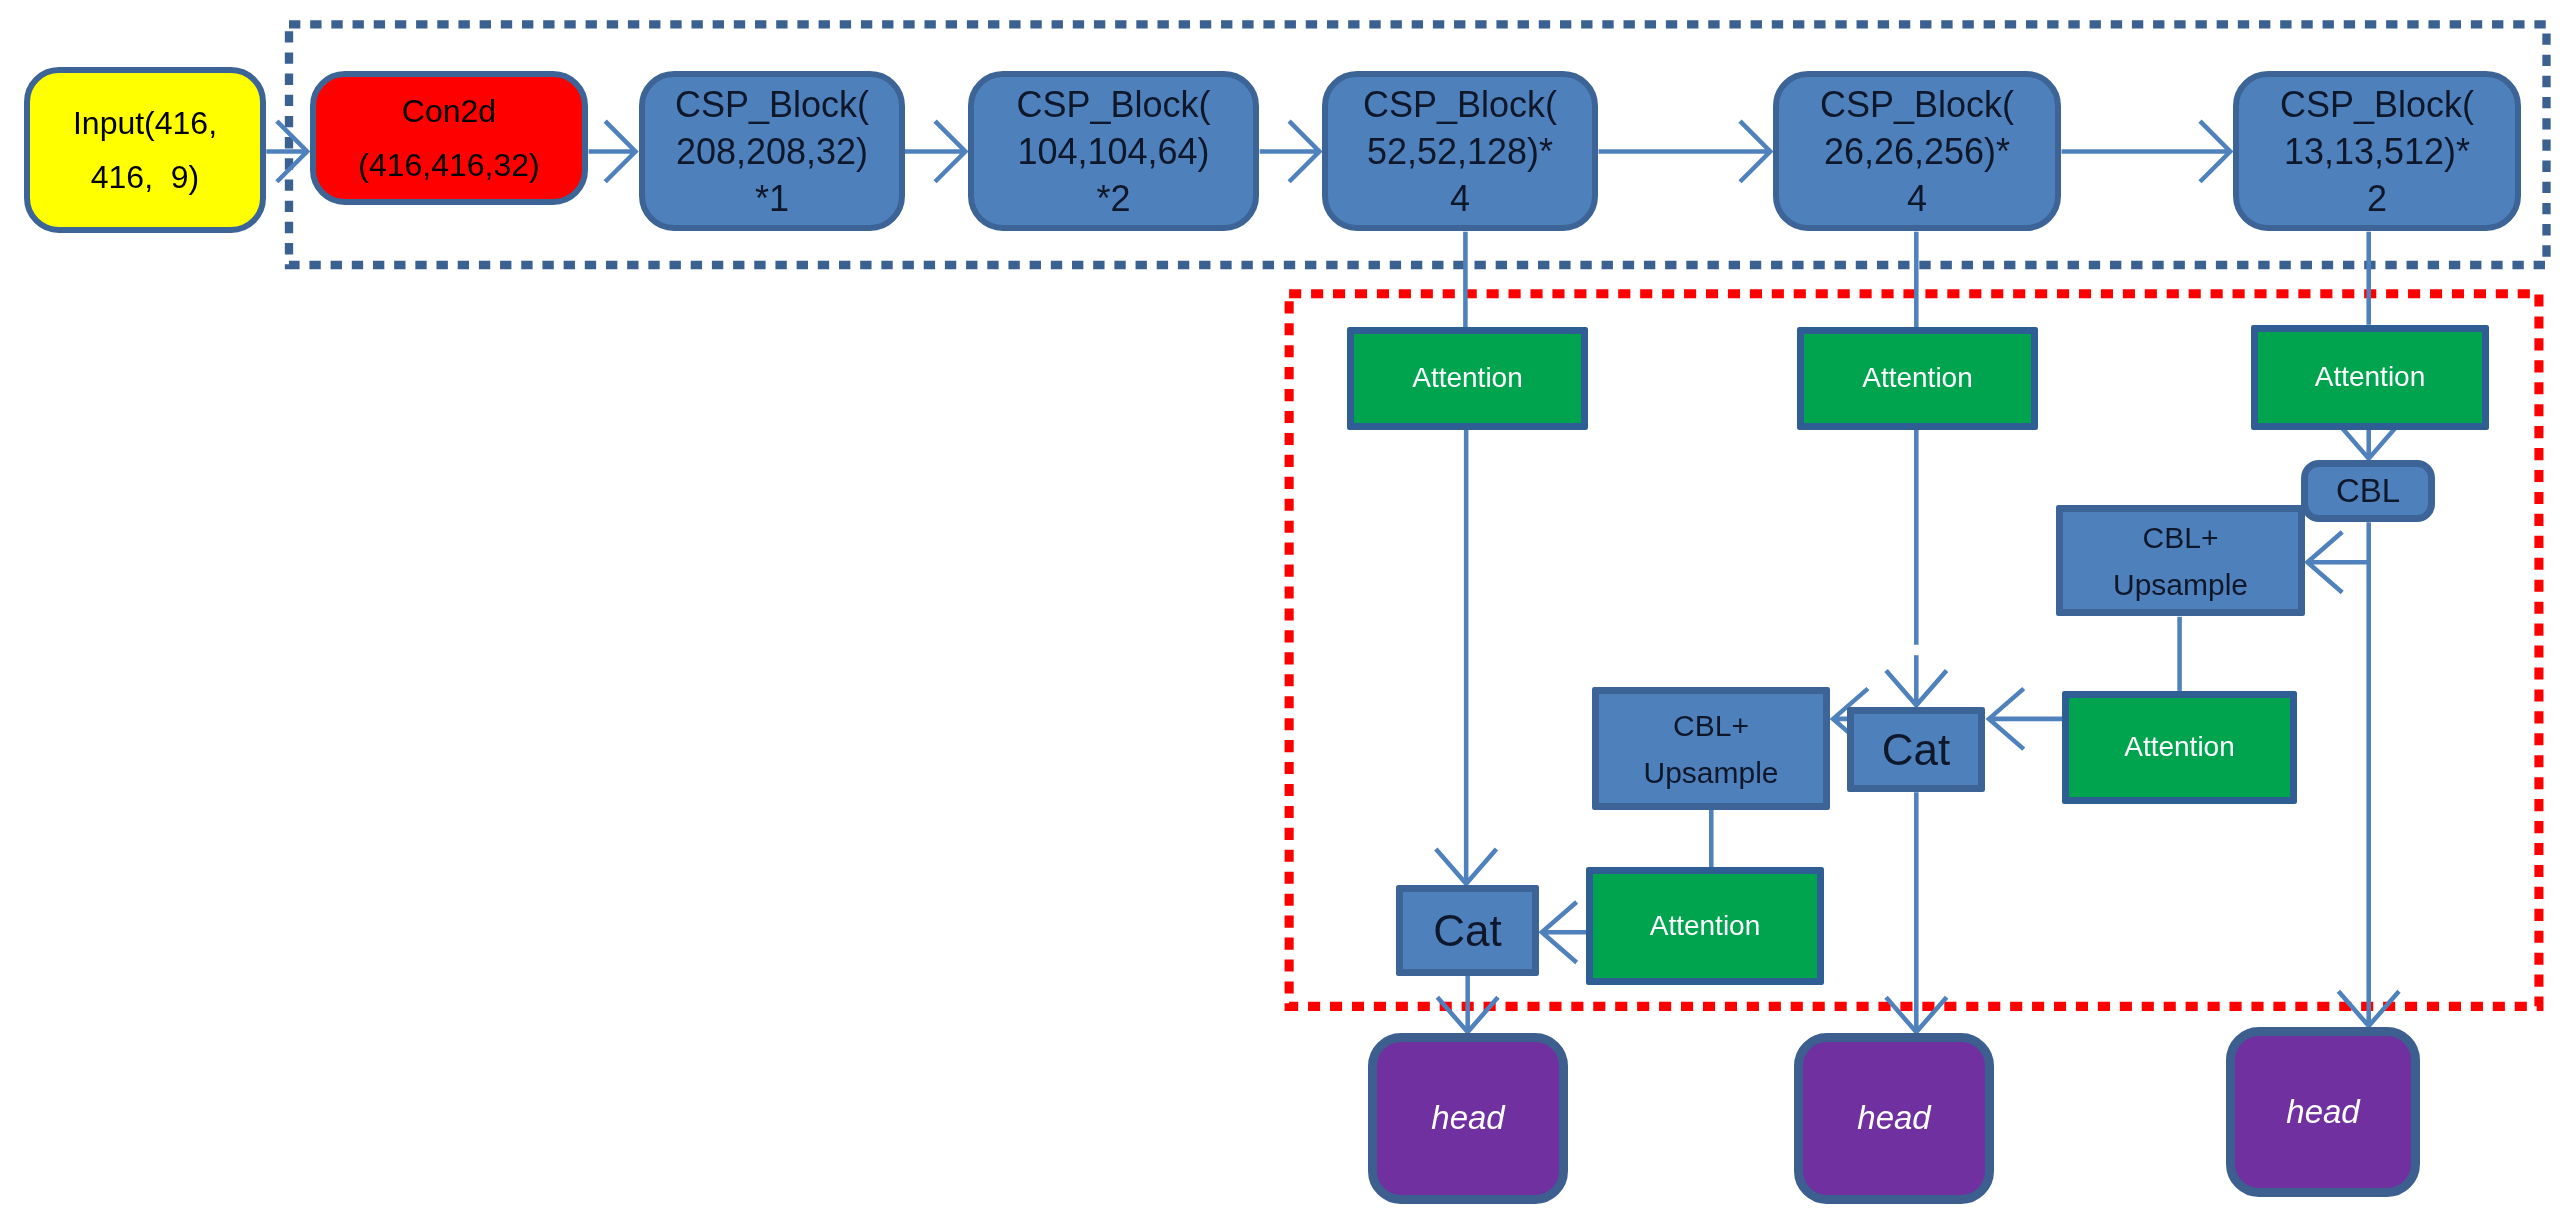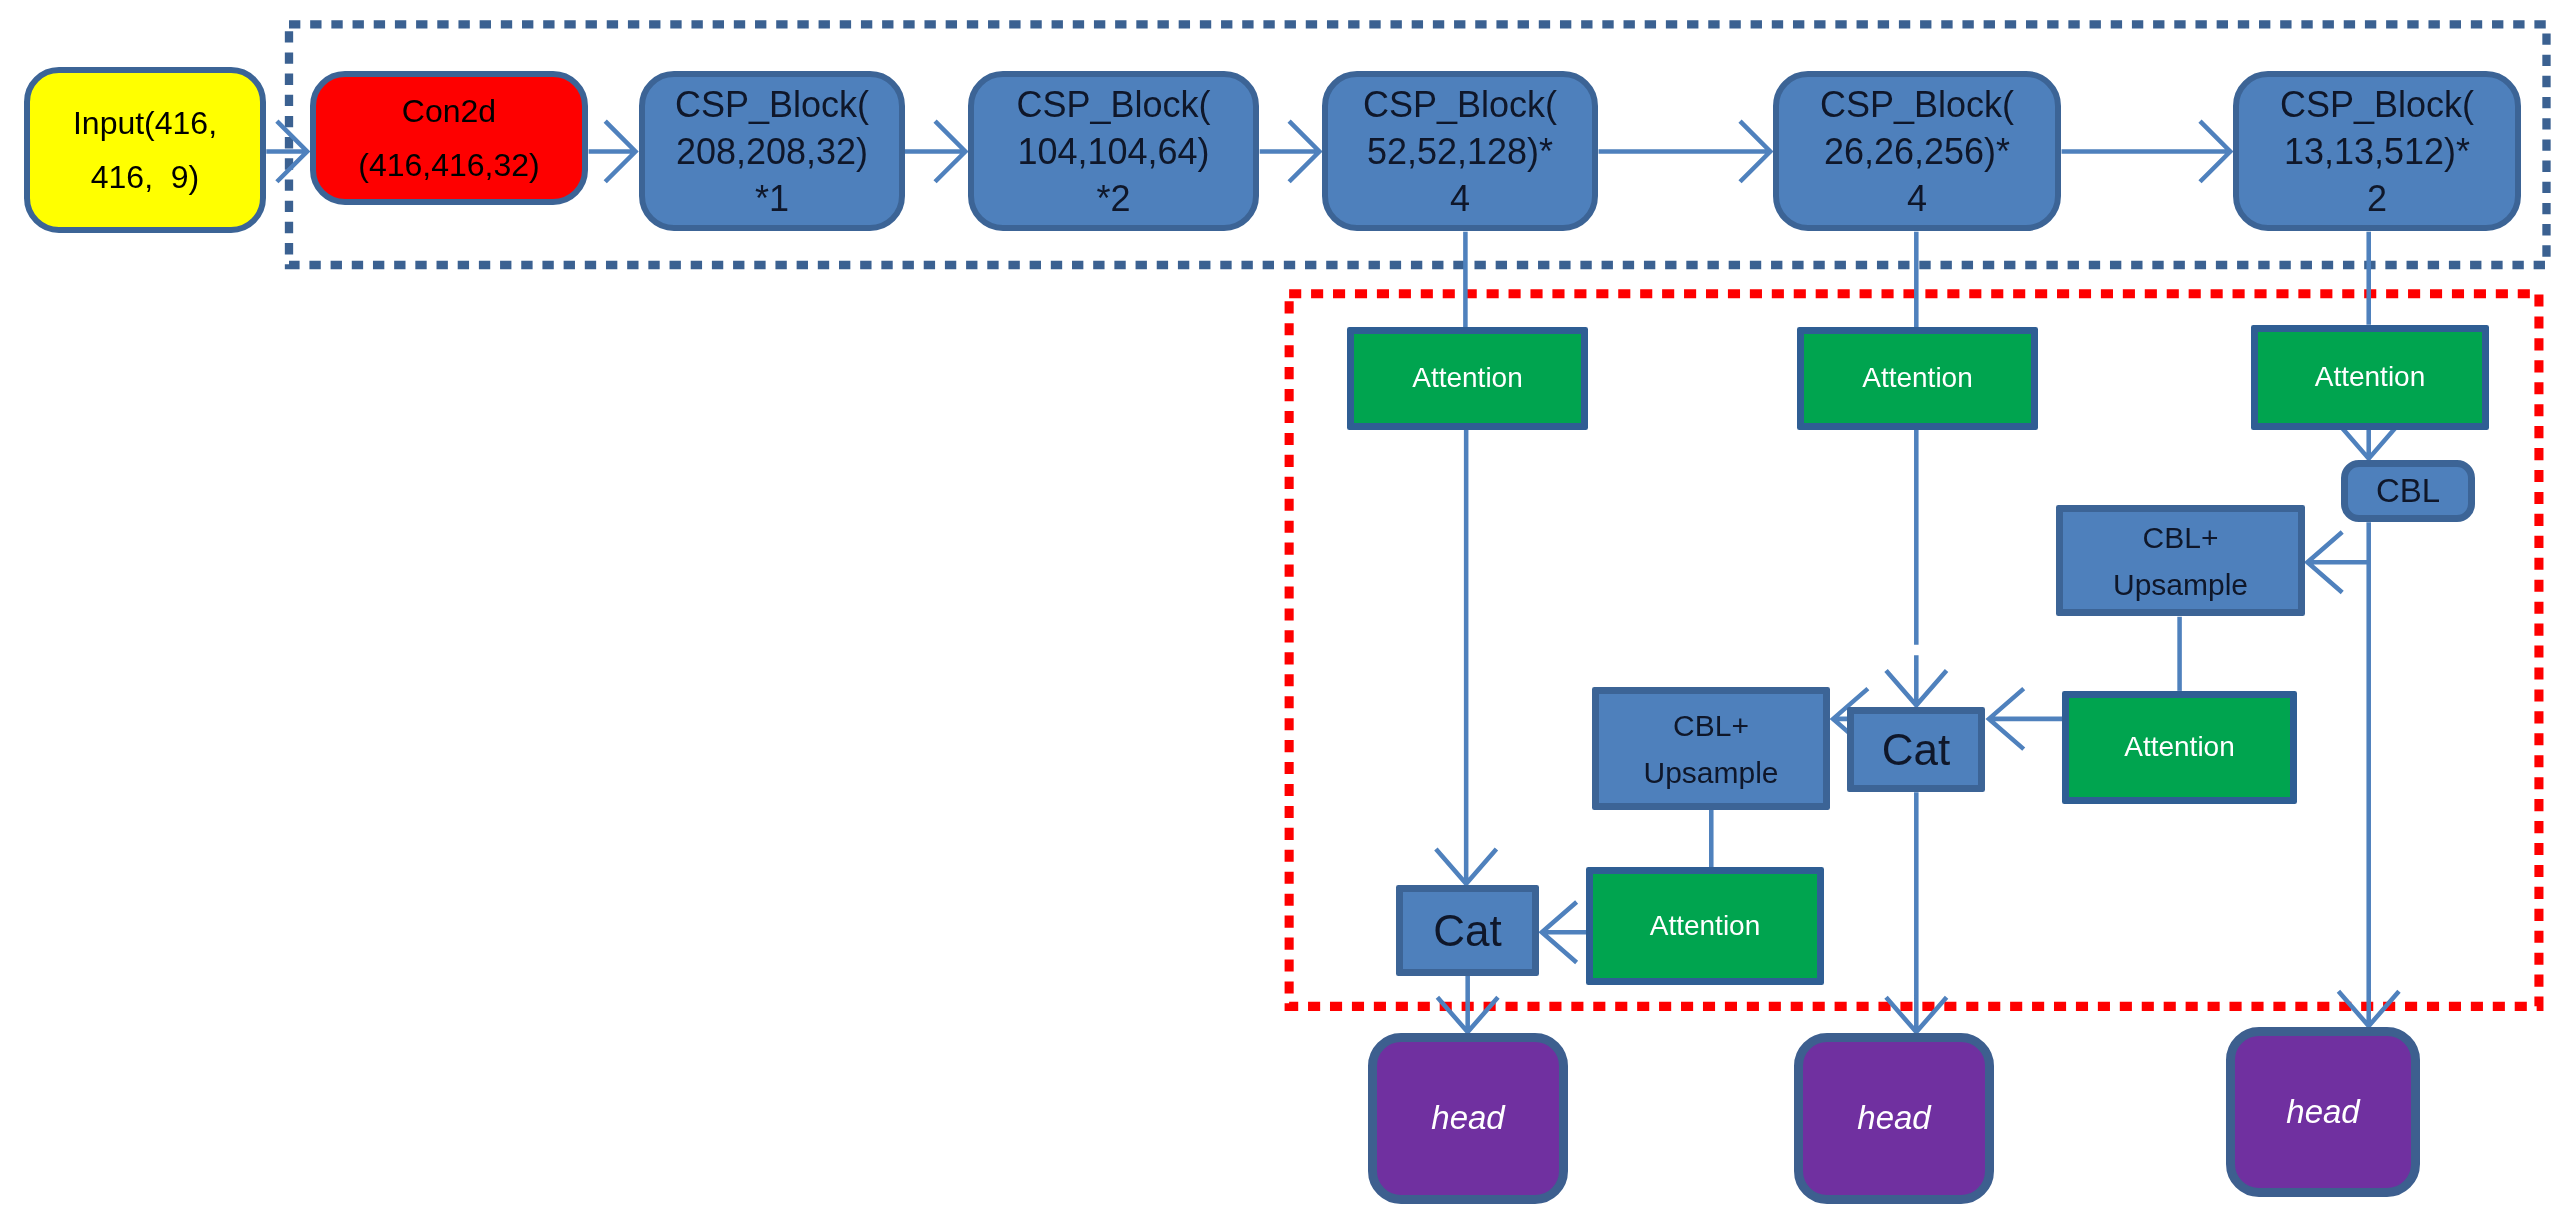--- a/index.html
+++ b/index.html
@@ -7,21 +7,21 @@
        font-family:"Liberation Sans",sans-serif;}
   svg.wires{position:absolute;left:0;top:0;}
   .box{position:absolute;box-sizing:border-box;display:flex;flex-direction:column;
        align-items:center;justify-content:center;text-align:center;line-height:1.3;}
   .blue  {background:#4e80bc;border:6.8px solid #3c6496;color:#0f172a;}
   .green {background:#00a44f;border:7.6px solid #2f5e94;color:#ffffff;}
   .purple{background:#7030a0;border:9px solid #3d5f8f;color:#ffffff;}
   .yellow{background:#ffff00;border:6.8px solid #3c6496;color:#000000;}
   .redbox{background:#fe0000;border:6.8px solid #3c6496;color:#000000;}
   .r-lg{border-radius:35px;}
-  .r-md{border-radius:18px;margin-left:40px;}
+  .r-md{border-radius:18px;}
   .r-xl{border-radius:33px;font-style:italic;}
   .sq{border-radius:2.3px;}
   .csp-line{font-size:36px;line-height:47px;}
   .io-line{font-size:32px;line-height:54px;}
   .att-line{font-size:28px;}
   .cbl-line{font-size:33px;}
   .cblu-line{font-size:30px;line-height:47px;}
   .cat-line{font-size:44px;}
   .head-line{font-size:33px;}
   .pre{white-space:pre;}

